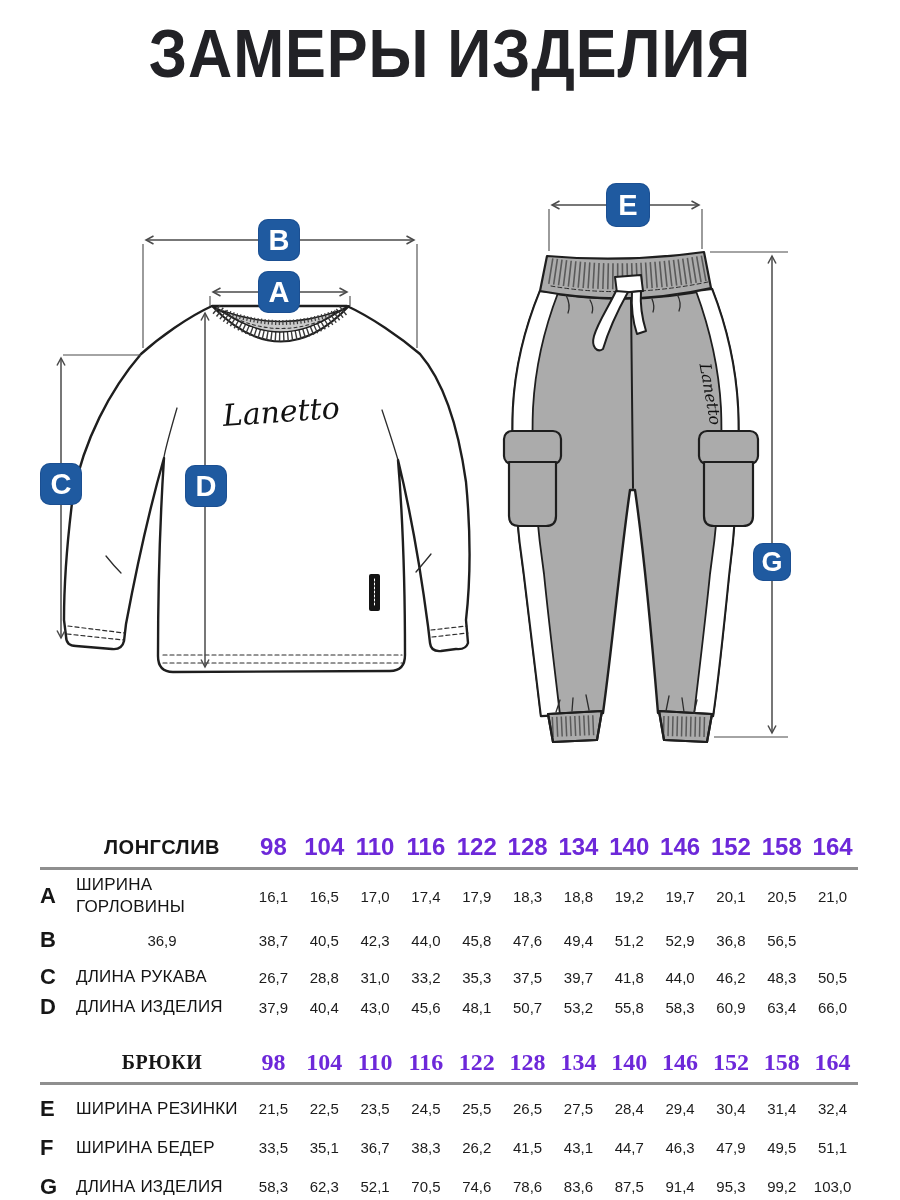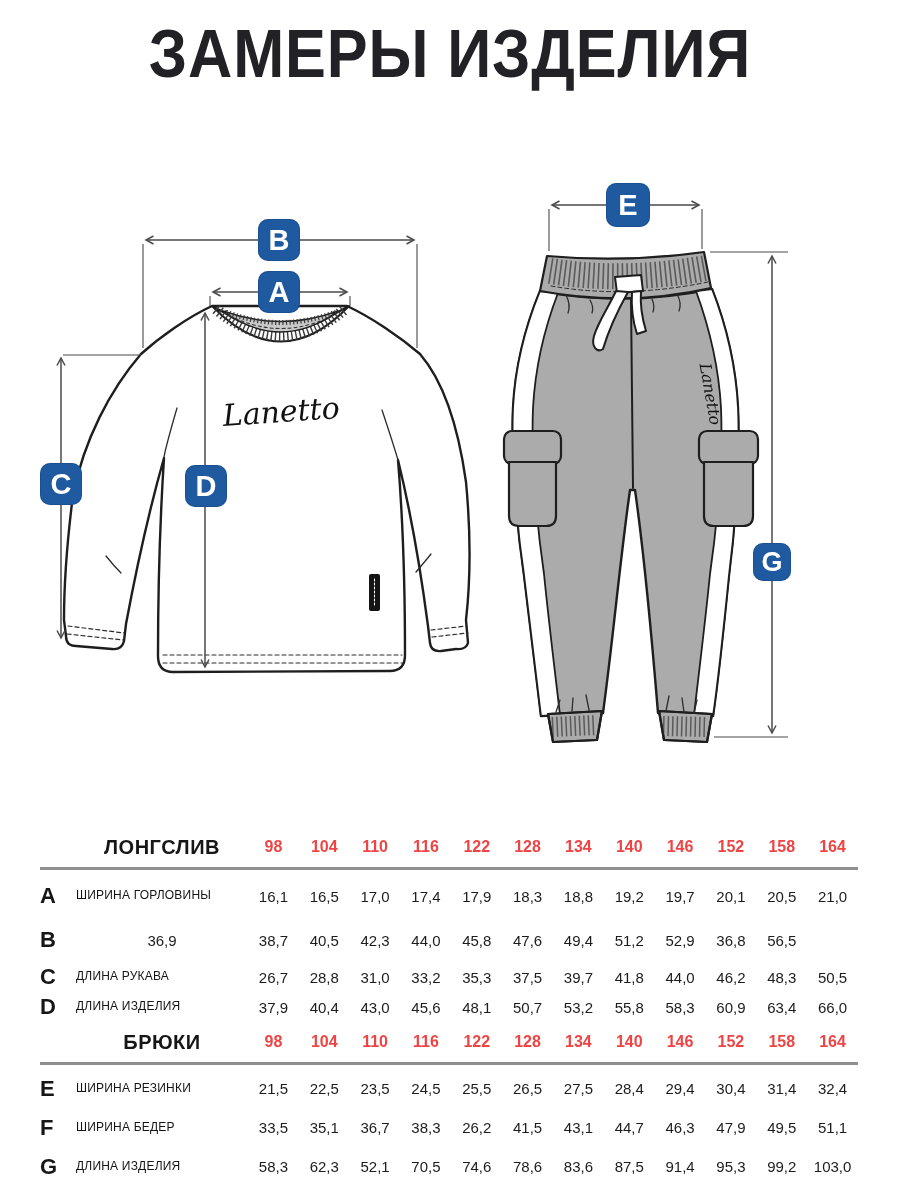--- a/index.html
+++ b/index.html
@@ -22,26 +22,26 @@
   .badge-a{left:258px;top:271px;width:42px;height:42px;}
   .badge-b{left:258px;top:219px;width:42px;height:42px;}
   .badge-c{left:40px; top:463px;width:42px;height:42px;}
   .badge-d{left:185px;top:465px;width:42px;height:42px;}
   .badge-e{left:606px;top:183px;width:44px;height:44px;}
   .badge-g{left:753px;top:543px;width:38px;height:38px;font-size:27px;}
   
   .size-table{position:absolute;left:40px;top:830px;width:818px;}
   .t-row{display:grid;grid-template-columns:36px 172px repeat(12,1fr);align-items:center;}
   .t-head{min-height:34px;}
-  .t-head.second{margin-top:3px;}
+  .t-head.second{margin-top:23px;font-family:Liberation Serif, serif;}
   .t-div{border-top:3px solid #8f8f8f;margin:3px 0 4px 0;width:100%;}
   .t-letter{font-size:22px;font-weight:700;color:#161616;}
   .t-name{font-size:20px;font-weight:700;color:#161616;letter-spacing:.5px;text-align:center;}
-  .t-size{font-size:16px;font-weight:700;color:#ef4444;text-align:center;}
-  .t-label{font-size:12px;color:#141414;line-height:1.3;letter-spacing:.2px;padding-right:6px;}
+  .t-size{font-size:24px;font-weight:700;color:#6d28d9;text-align:center;}
+  .t-label{font-size:17px;color:#141414;line-height:1.3;letter-spacing:.2px;padding-right:6px;}
   .t-val{font-size:15px;color:#1c1c1c;text-align:center;}
   .r-tall{min-height:44px;}
   .r-short{min-height:30px;}
   .r-mid{min-height:39px;}
 </style>
 </head>
 <body>
 
 <div class="page-title">ЗАМЕРЫ ИЗДЕЛИЯ</div>
 

